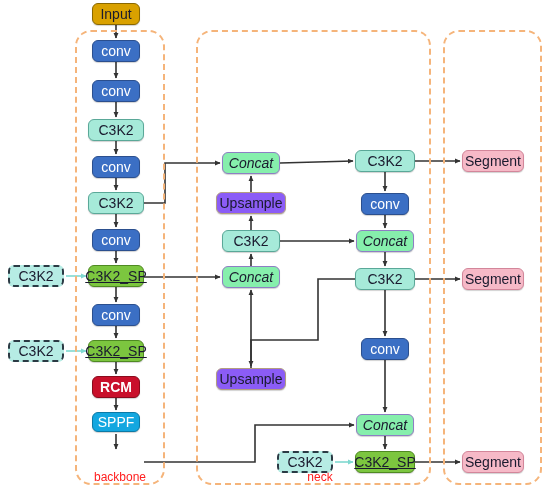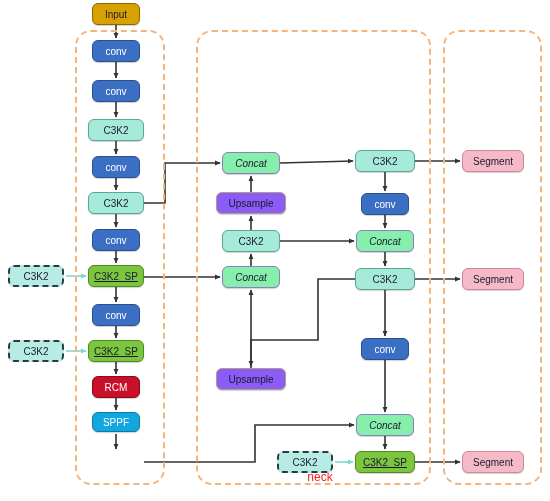--- a/index.html
+++ b/index.html
@@ -9,21 +9,21 @@
   #canvas{position:absolute;left:0;top:0;width:550px;height:501px;}
 
   
   .group{position:absolute;border:2px dashed #f5b47a;border-radius:16px;box-sizing:border-box;}
   .group-label{position:absolute;color:#ff2020;font-size:12px;text-align:center;
                white-space:nowrap;font-family:"Liberation Sans","DejaVu Sans",sans-serif;}
 
   
   .node{position:absolute;box-sizing:border-box;border-radius:6px;
         display:flex;align-items:center;justify-content:center;
-        font-size:10px;color:#1a1a2e;white-space:nowrap;
+        font-size:14px;color:#1a1a2e;white-space:nowrap;
         border:1px solid rgba(0,0,0,.35);
         box-shadow:0 1px 1px rgba(0,0,0,.18);}
   .n-input   {background:#d9a100;border-color:#8a6800;color:#1a1a2e;}
   .n-conv    {background:#3b6fc4;border-color:#2b4f8e;color:#ffffff;}
   .n-c3k2    {background:#a6ead9;border-color:#5aa898;}
   .n-c3k2sp  {background:#7cc63f;border-color:#4f8a22;text-decoration:underline;}
   .n-rcm     {background:#c9102b;border-color:#8a0b1d;color:#ffffff;}
   .n-sppf    {background:#13a7e0;border-color:#0c7aa6;color:#ffffff;}
   .n-c2psa   {background:#a8b2c4;border-color:#76808f;}
   .n-concat  {background:#86efac;border-color:#8e7ec4;font-style:italic;}
@@ -88,34 +88,35 @@
       <path d="M66,276 L86,276"></path>
       <path d="M66,351 L86,351"></path>
       <path d="M335,462 L353,462"></path>
     </g>
   </svg>
 
   <div class="group" style="left:75px;top:30px;width:90px;height:455px;"></div>
   <div class="group" style="left:196px;top:30px;width:235px;height:455px;"></div>
   <div class="group" style="left:443px;top:30px;width:99px;height:455px;"></div>
 
+  <div class="group-label" style="left:75px;top:470px;width:90px;">backbone</div>
   <div class="group-label" style="left:290px;top:470px;width:60px;">neck</div>
   <div class="group-label" style="left:443px;top:470px;width:99px;margin-top:44px;">head</div>
 
   <div class="node n-input" style="left:92px;top:3px;width:48px;height:22px;">Input</div>
   <div class="node n-conv" style="left:92px;top:40px;width:48px;height:22px;">conv</div>
   <div class="node n-conv" style="left:92px;top:80px;width:48px;height:22px;">conv</div>
   <div class="node n-c3k2" style="left:88px;top:119px;width:56px;height:22px;">C3K2</div>
   <div class="node n-conv" style="left:92px;top:156px;width:48px;height:22px;">conv</div>
   <div class="node n-c3k2" style="left:88px;top:192px;width:56px;height:22px;">C3K2</div>
   <div class="node n-conv" style="left:92px;top:229px;width:48px;height:22px;">conv</div>
   <div class="node n-c3k2sp" style="left:88px;top:265px;width:56px;height:22px;">C3K2_SP</div>
   <div class="node n-conv" style="left:92px;top:304px;width:48px;height:22px;">conv</div>
   <div class="node n-c3k2sp" style="left:88px;top:340px;width:56px;height:22px;">C3K2_SP</div>
-  <div class="node n-rcm" style="left:92px;top:376px;width:48px;height:22px;">RCM</div>
+  <div class="node n-rcm" style="left:92px;top:376px;width:48px;height:22px;font-weight:bold;">RCM</div>
   <div class="node n-sppf" style="left:92px;top:412px;width:48px;height:20px;">SPPF</div>
 
   <div class="node n-dashed" style="left:8px;top:265px;width:56px;height:22px;">C3K2</div>
   <div class="node n-dashed" style="left:8px;top:340px;width:56px;height:22px;">C3K2</div>
   <div class="node n-dashed" style="left:277px;top:451px;width:56px;height:22px;">C3K2</div>
 
   <div class="node n-concat" style="left:222px;top:152px;width:58px;height:22px;">Concat</div>
   <div class="node n-upsample" style="left:216px;top:192px;width:70px;height:22px;">Upsample</div>
   <div class="node n-c3k2" style="left:222px;top:230px;width:58px;height:22px;">C3K2</div>
   <div class="node n-concat" style="left:222px;top:266px;width:58px;height:22px;">Concat</div>

